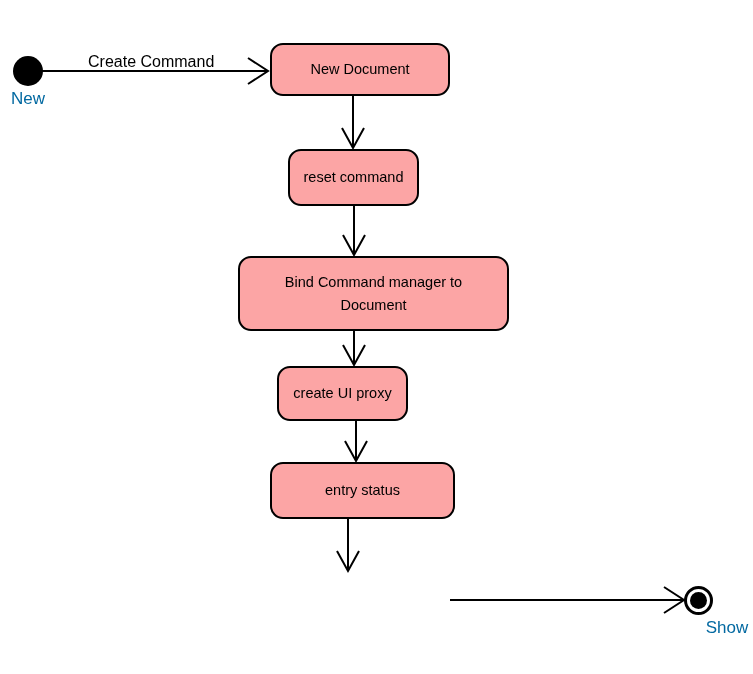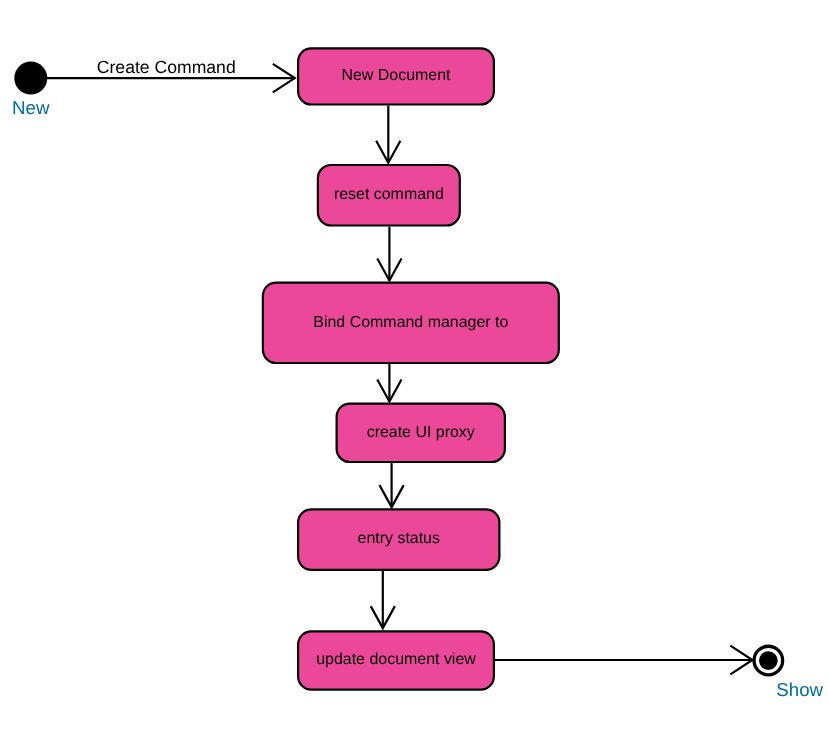--- a/index.html
+++ b/index.html
@@ -24,21 +24,21 @@
   .svg-layer {
     position: absolute;
     left: 0;
     top: 0;
     width: 753px;
     height: 674px;
   }
   .node-box {
     position: absolute;
     box-sizing: border-box;
-    background: #ec4899;
+    background: #fca5a5;
     border: 2px solid #000000;
     border-radius: 13px;
     display: flex;
     align-items: center;
     justify-content: center;
     text-align: center;
     color: #000000;
     font-size: 14.5px;
     line-height: 1.55;
     padding: 2px 8px;
@@ -132,32 +132,30 @@
   <div class="node-box" style="left:270px; top:43px; width:180px; height:53px;">
     <span class="node-label">New Document</span>
   </div>
 
   <div class="node-box" style="left:288px; top:149px; width:131px; height:57px; flex-direction:row;">
     <span class="node-label">reset command</span>
   </div>
 
   <div class="node-box" style="left:238px; top:256px; width:271px; height:75px; flex-direction:column;">
     <span class="node-label">Bind Command manager to</span>
+    <span class="node-label">Document</span>
   </div>
 
-  <div class="node-box" style="left:277px; top:366px; width:155px; height:55px;margin-left:28px;">
+  <div class="node-box" style="left:277px; top:366px; width:131px; height:55px;">
     <span class="node-label">create UI proxy</span>
   </div>
 
   <div class="node-box" style="left:270px; top:462px; width:185px; height:57px; flex-direction:column;">
     <span class="node-label">entry status</span>
   </div>
 
-  <div class="node-box" style="left:270px; top:573px; width:180px; height:55px;">
-    <span class="node-label">update document view</span>
-  </div>
 
   <div class="final-node" style="left:684px; top:586px; width:29px; height:29px;">
     <div class="final-node-inner" style="left:3px; top:3px; width:17px; height:17px;"></div>
   </div>
   <div class="state-label" style="left:700px; top:618px; width:54px;">Show</div>
 
 </div>
 
 </body></html>

